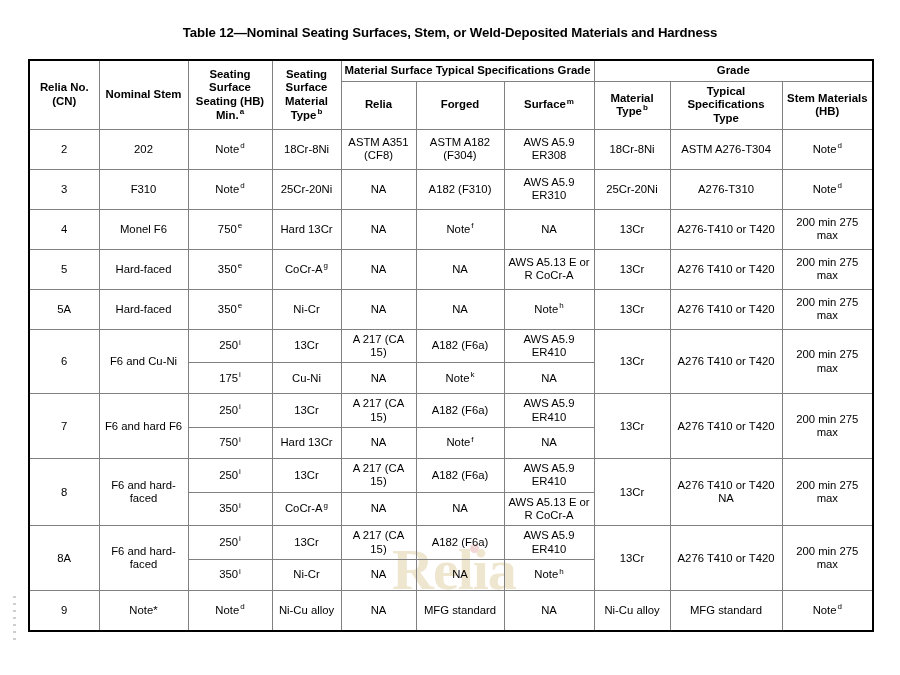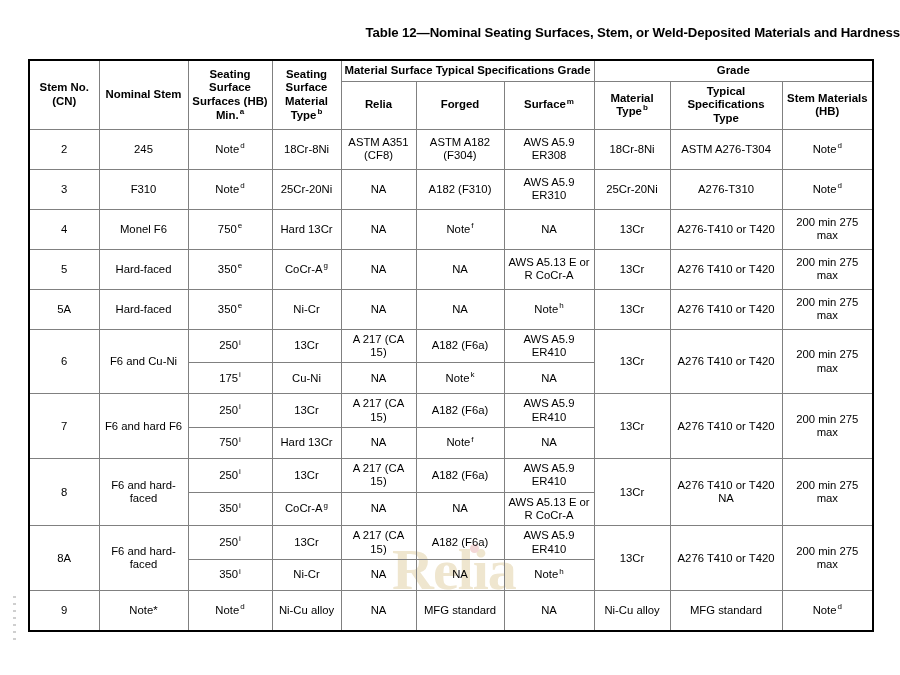--- a/index.html
+++ b/index.html
@@ -18,21 +18,21 @@
   .page {
     position: relative;
     width: 900px;
     height: 675px;
   }
   .doc-title {
     position: absolute;
     top: 25px;
     left: 0;
     width: 900px;
-    text-align: right;
+    text-align: center;
     font-size: 13.2px;
     font-weight: bold;
     letter-spacing: -0.1px;
   }
   .table-wrap {
     position: absolute;
     left: 28px;
     top: 59px;
     width: 844px;
   }
@@ -127,28 +127,28 @@
         <col style="width:75px">
         <col style="width:88px">
         <col style="width:90px">
         <col style="width:76px">
         <col style="width:112px">
         <col style="width:91px">
       </colgroup>
       <thead>
         <tr class="hdr-top">
           <th rowspan="2">
-            <div>Stem No.</div>
+            <div>Relia No.</div>
             <div>(CN)</div>
           </th>
           <th rowspan="2">Nominal Stem</th>
           <th rowspan="2">
             <div>Seating</div>
             <div>Surface</div>
-            <div>Surfaces (HB)</div>
+            <div>Seating (HB)</div>
             <div><span>Min.</span><sup>a</sup></div>
           </th>
           <th rowspan="2">
             <div>Seating</div>
             <div>Surface</div>
             <div>Material</div>
             <div><span>Type</span><sup>b</sup></div>
           </th>
           <th colspan="3">Material Surface Typical Specifications Grade</th>
           <th colspan="3">Grade</th>
@@ -168,21 +168,21 @@
           </th>
           <th>
             <div>Stem Materials</div>
             <div>(HB)</div>
           </th>
         </tr>
       </thead>
       <tbody id="tbody">
           <tr class="tall">
             <td><span>2</span></td>
-            <td><span>245</span></td>
+            <td><span>202</span></td>
             <td><span>Note</span><sup>d</sup></td>
             <td><span>18Cr-8Ni</span></td>
             <td><span>ASTM A351 (CF8)</span></td>
             <td><span>ASTM A182 (F304)</span></td>
             <td><span>AWS A5.9 ER308</span></td>
             <td><span>18Cr-8Ni</span></td>
             <td><span>ASTM A276-T304</span></td>
             <td><span>Note</span><sup>d</sup></td>
           </tr>
           <tr class="tall">

